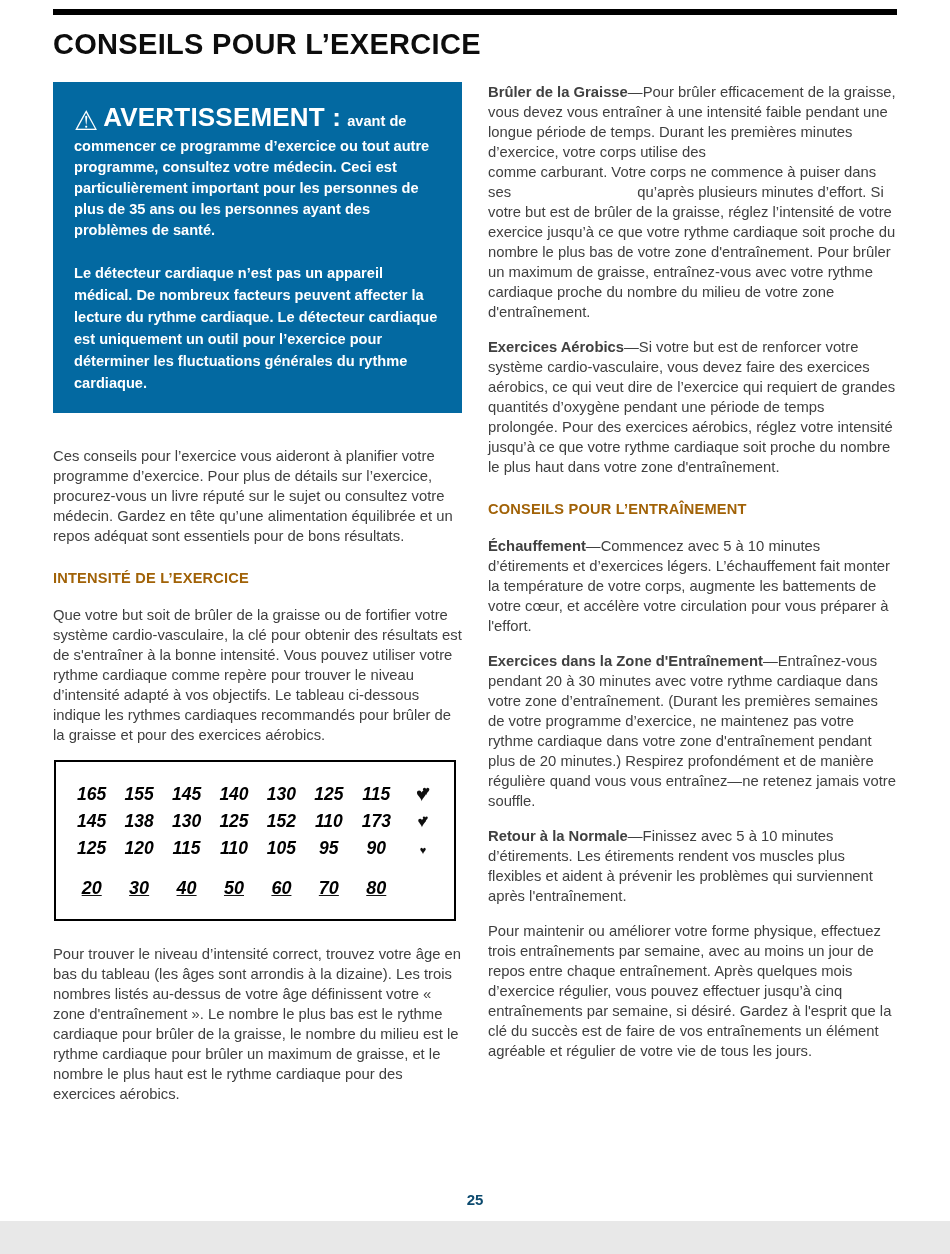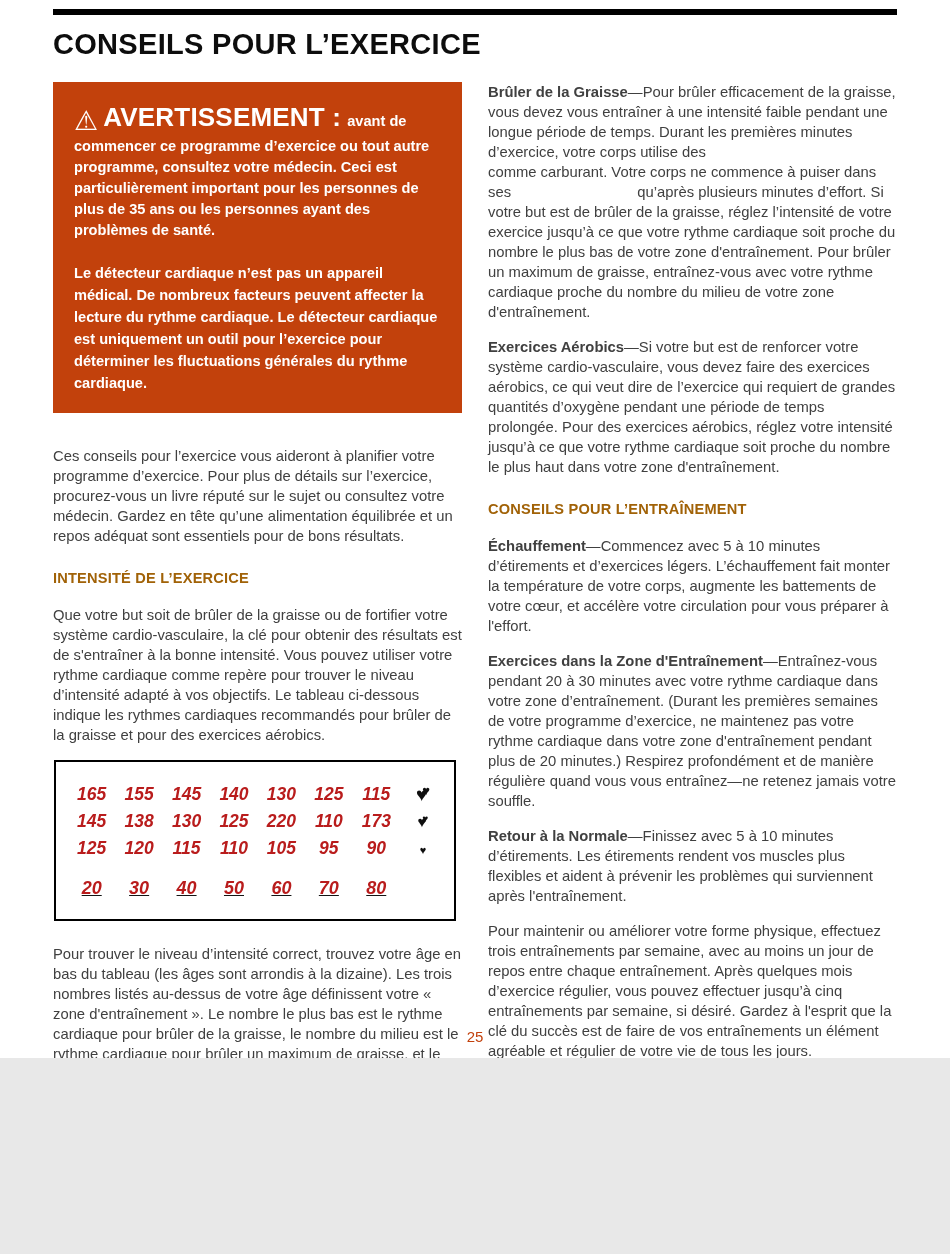--- a/index.html
+++ b/index.html
@@ -1,31 +1,31 @@
 <!DOCTYPE html>
 <html><head>
 <meta charset="utf-8">
 <style>
   * { margin:0; padding:0; box-sizing:border-box; }
   html,body { background:#e8e8e8; }
   body { font-family:"Liberation Sans", sans-serif; color:#141414; }
   .page {
-    position:relative; width:950px; height:1058px; margin:0 auto;
+    position:relative; width:950px; height:1221px; margin:0 auto;
     background:#ffffff; padding:0 53px; overflow:hidden;
   }
   .top-rule { height:6px; background:#000; margin-top:9px; }
   .title {
     font-size:29px; font-weight:bold; letter-spacing:.3px;
     margin:13px 0 21px 0; color:#0d0d0d;
   }
   .columns { display:flex; gap:26px; align-items:flex-start; }
   .col { width:409px; }
 
   
-  .warning-box { background:#c2410c; color:#fff; padding:20px 21px 19px 21px; }
+  .warning-box { background:#0369a1; color:#fff; padding:20px 21px 19px 21px; }
   .warn-p { font-size:14.6px; font-weight:bold; line-height:22px; }
   .warn-p.first { line-height:21px; }
   .warn-icon { font-size:27px; line-height:30px; vertical-align:-4px; margin-right:5px; font-weight:normal; }
   .warn-title { font-size:26px; line-height:30px; font-weight:bold; letter-spacing:.2px; margin-right:6px; }
   .warn-p + .warn-p { margin-top:21px; }
 
   
   .body-p { font-size:14.8px; line-height:20px; margin-bottom:15px; color:#404040; }
   .lead { font-weight:bold; }
   .sec-h { font-size:14.6px; font-weight:bold; letter-spacing:.2px; margin:24px 0 19px 0; color:#a16207; }
@@ -36,42 +36,42 @@
   .blank-sm { width:118px; }
 
   
   .ht {
     border:2px solid #000; width:402px; margin:9px 0 23px 1px;
     padding:19px 8px 17px 12px;
   }
   .ht-row { display:grid; grid-template-columns:repeat(7,1fr) 46px; align-items:center; }
   .ht-cell {
     text-align:center; font-style:italic; font-weight:bold;
-    font-size:17.5px; line-height:27px; color:#b91c1c;
+    font-size:17.5px; line-height:27px; color:#000000;
   }
   .ht-ages { margin-top:13px;text-decoration:underline; }
   .ht-ages .ht-cell { font-size:18px; }
   .ht-icon { text-align:center; white-space:nowrap; color:#0e0e0e; }
   .hearts-lg .hA { font-size:19px; }
   .hearts-lg .hB { font-size:13px; margin-left:-5px; vertical-align:6px; }
   .hearts-md .hA { font-size:15px; }
   .hearts-md .hB { font-size:10px; margin-left:-4px; vertical-align:5px; }
   .heart-sm  .hA { font-size:11px; }
 
   
   .watermark {
     position:absolute; left:0; right:0; top:541px; text-align:center;
     font-size:62px; font-weight:bold; letter-spacing:1px;
     color:rgba(139,182,219,0.88); pointer-events:none; z-index:6;
   }
 
   
   .page-number {
     position:absolute; bottom:13px; left:0; right:0; text-align:center;
-    font-size:15px; font-weight:normal; color:#c2410c;
+    font-size:15px; font-weight:bold; color:#0c4a6e;
   }
 </style>
 </head>
 <body>
 
 <div class="page">
   <div class="top-rule"></div>
   <h1 class="title">CONSEILS POUR L’EXERCICE</h1>
 
   <div class="columns">
@@ -102,21 +102,21 @@
           <span class="ht-cell">130</span>
           <span class="ht-cell">125</span>
           <span class="ht-cell">115</span>
           <span class="ht-icon hearts-lg"><span class="hA">♥</span><span class="hB">♥</span></span>
         </div>
         <div class="ht-row">
           <span class="ht-cell">145</span>
           <span class="ht-cell">138</span>
           <span class="ht-cell">130</span>
           <span class="ht-cell">125</span>
-          <span class="ht-cell">220</span>
+          <span class="ht-cell">152</span>
           <span class="ht-cell">110</span>
           <span class="ht-cell">173</span>
           <span class="ht-icon hearts-md"><span class="hA">♥</span><span class="hB">♥</span></span>
         </div>
         <div class="ht-row">
           <span class="ht-cell">125</span>
           <span class="ht-cell">120</span>
           <span class="ht-cell">115</span>
           <span class="ht-cell">110</span>
           <span class="ht-cell">105</span>

